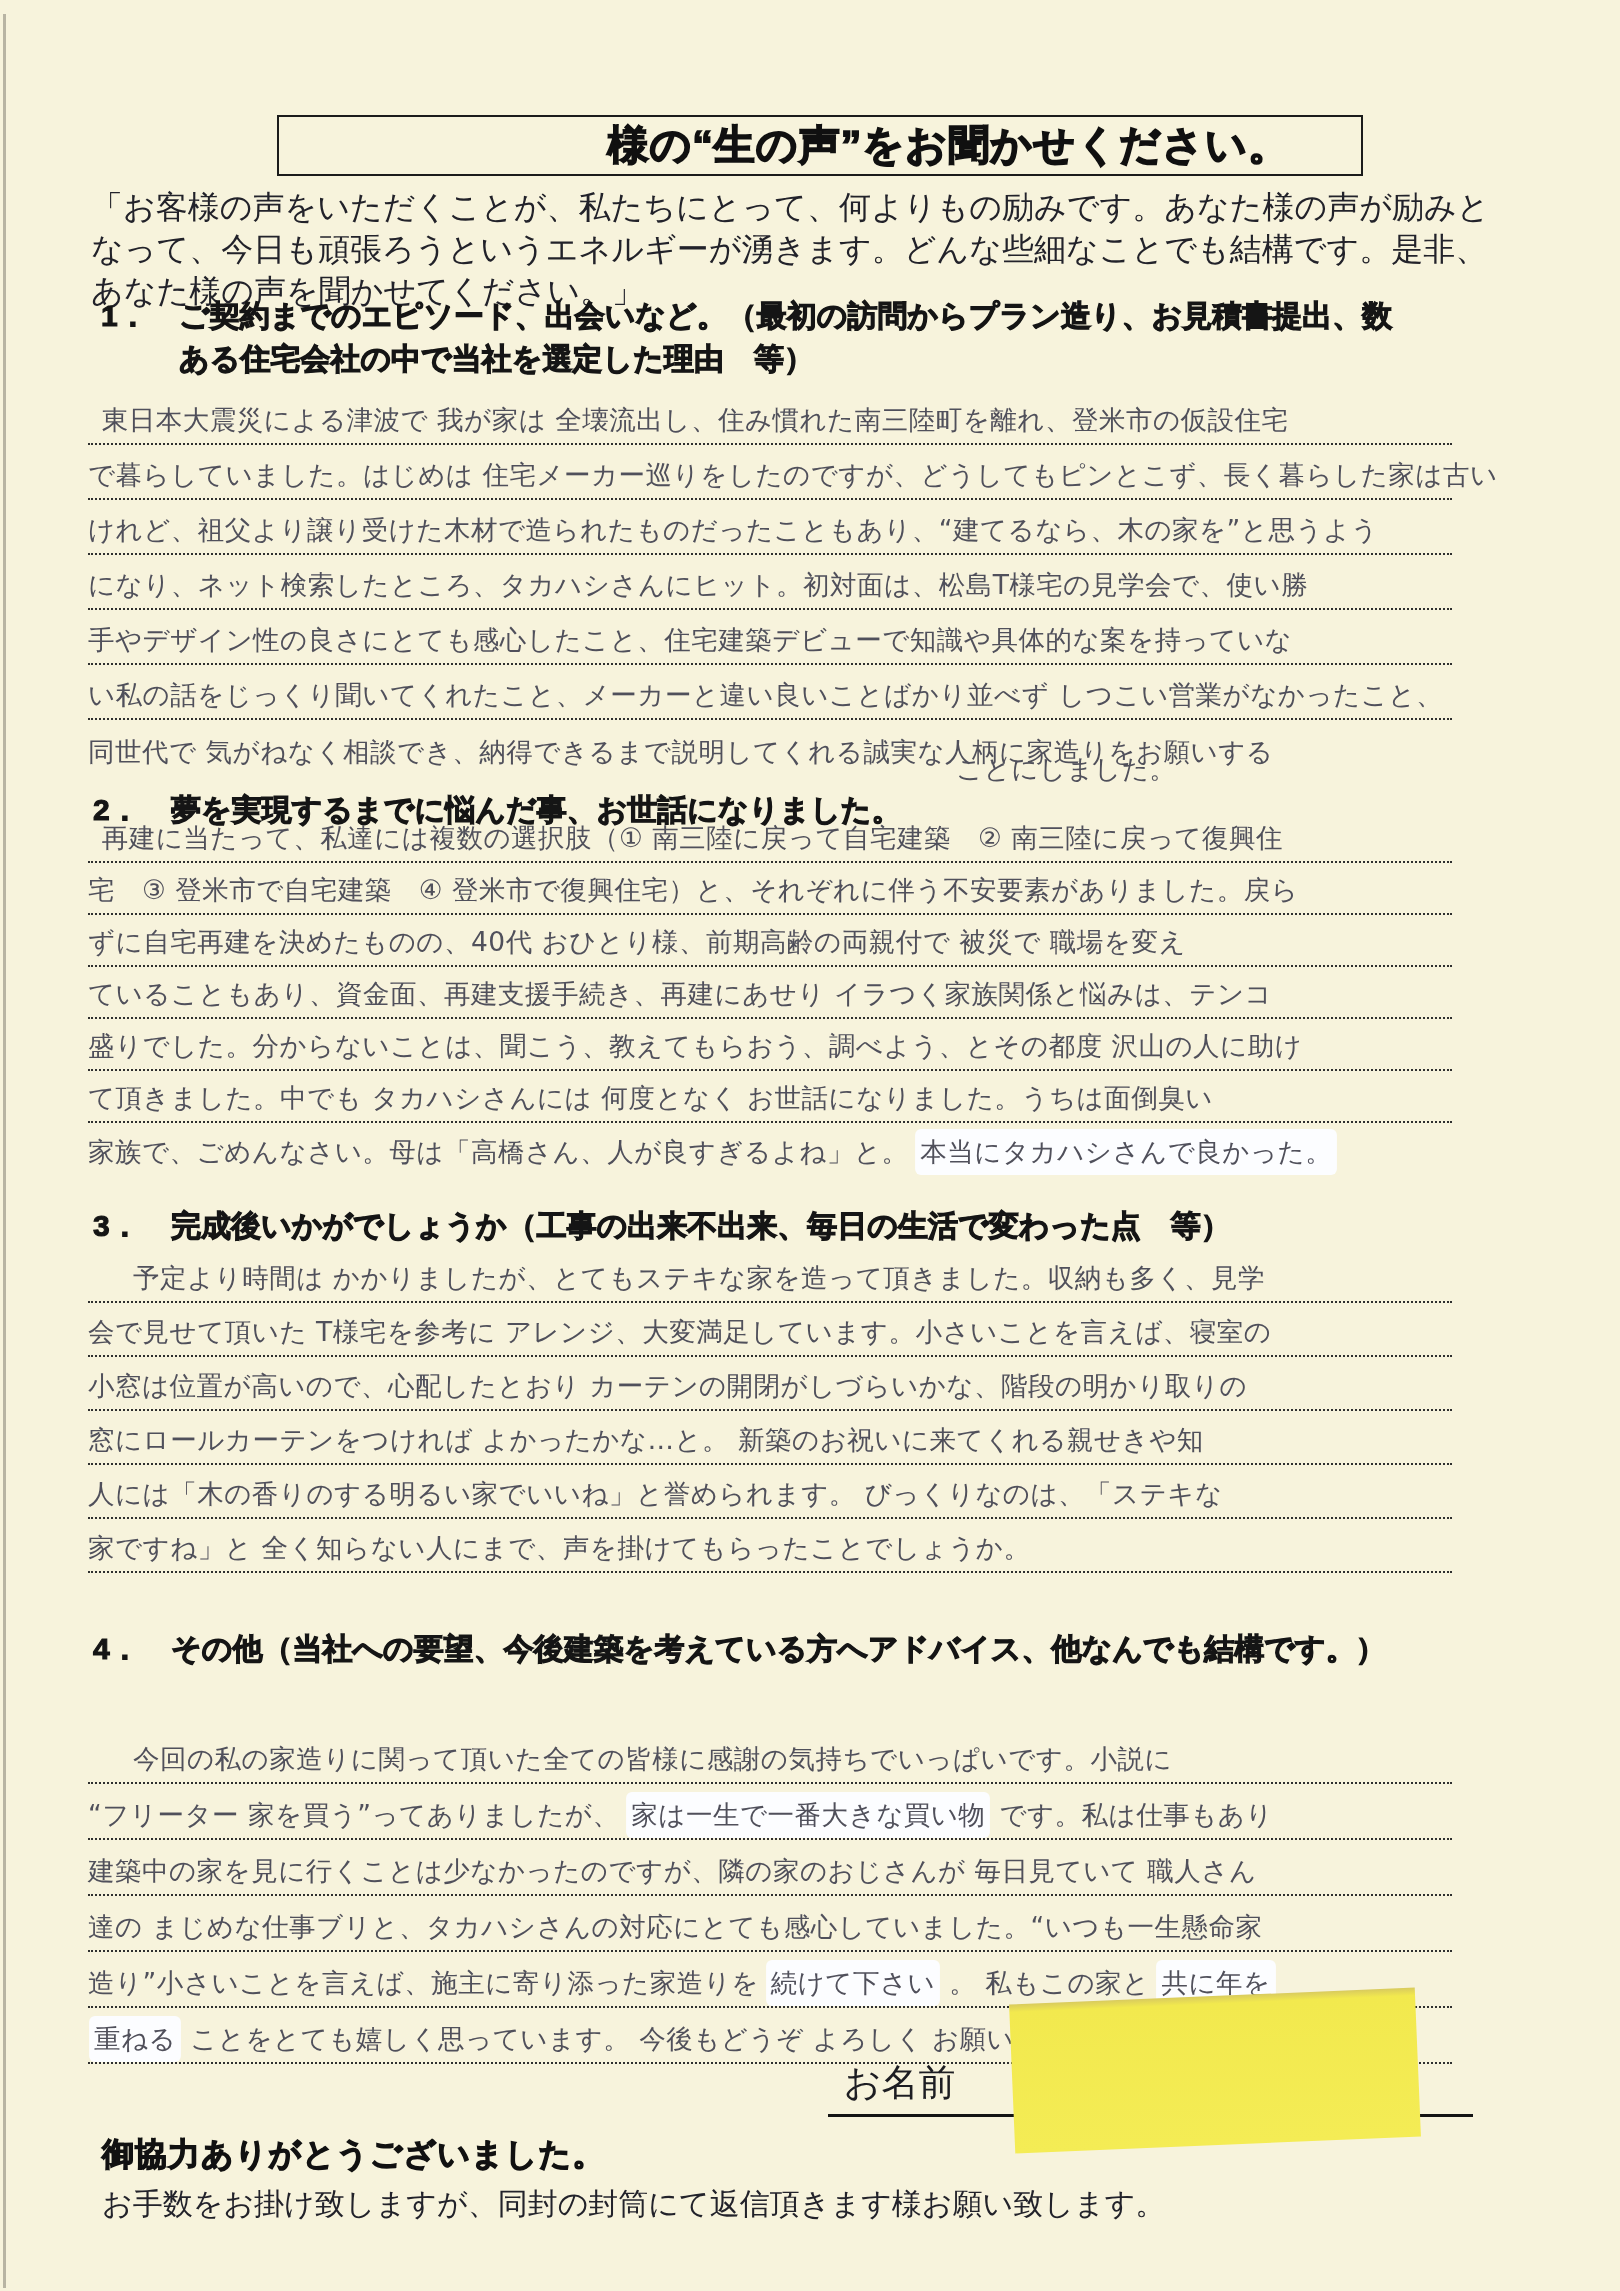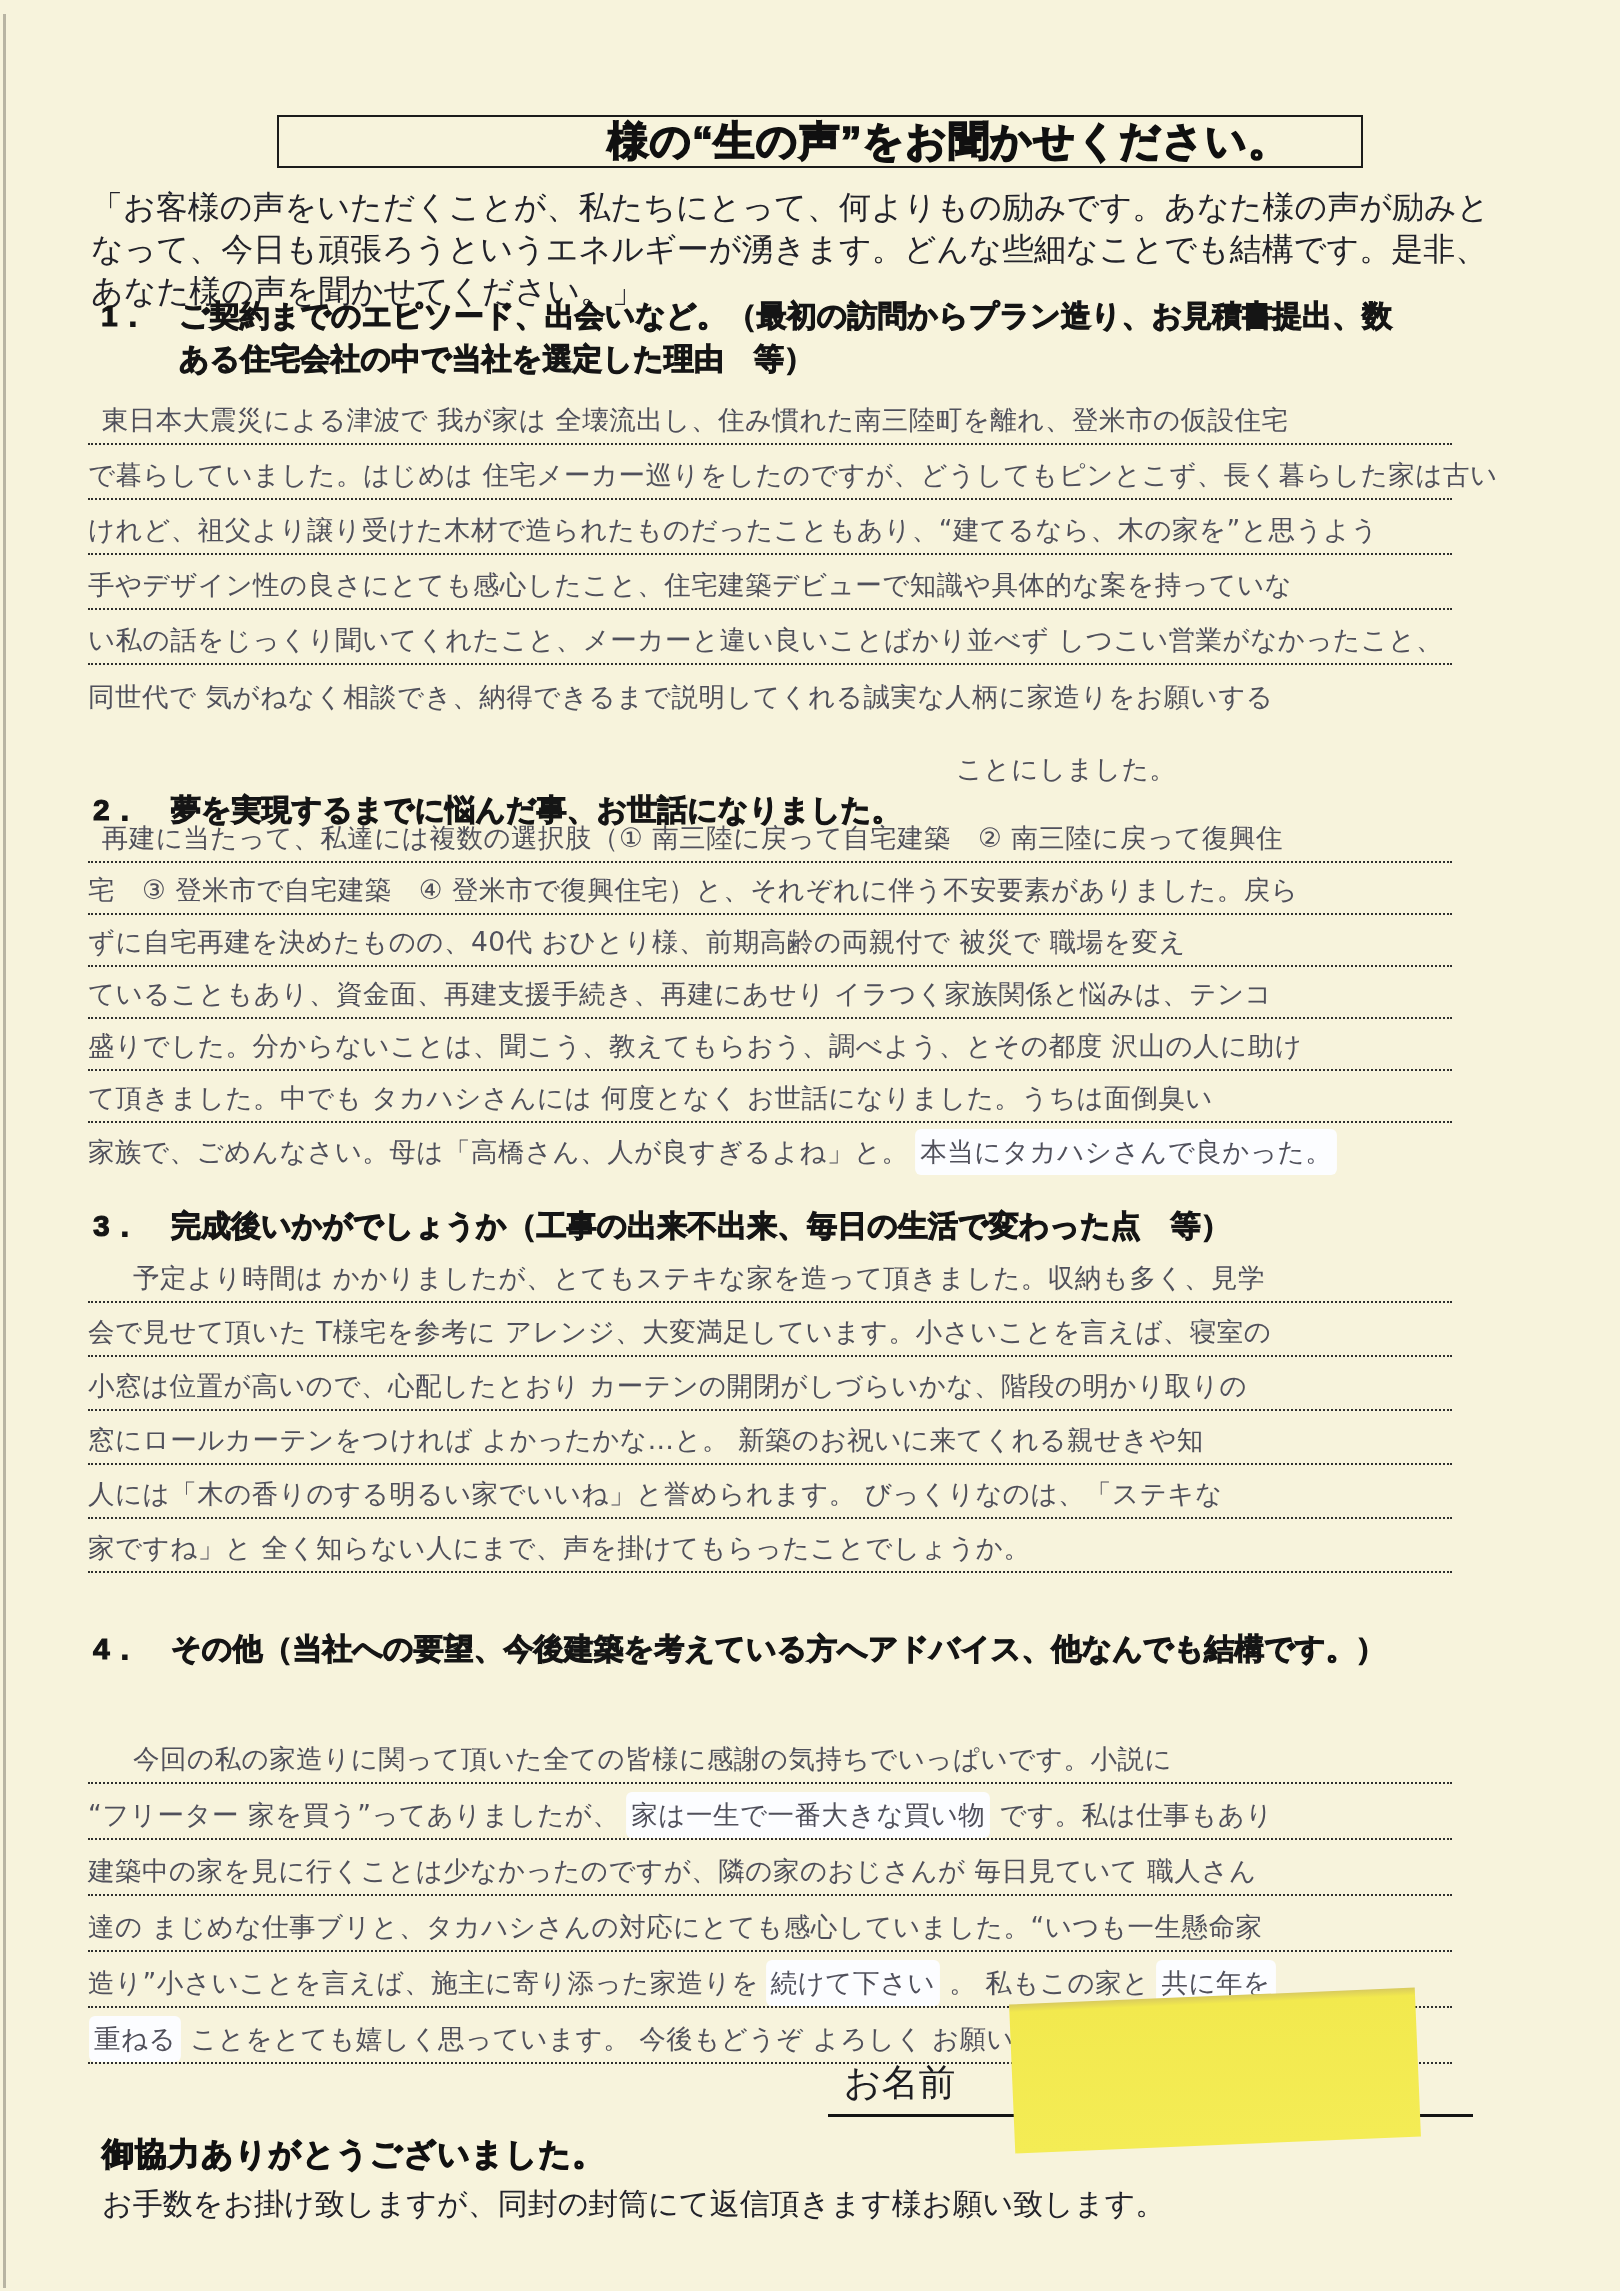--- a/index.html
+++ b/index.html
@@ -4,21 +4,21 @@
 <style>
   html,body{margin:0;padding:0;background:#e8e5d2;}
   .sheet{
     position:relative;width:1620px;height:2292px;background:#f7f3dc;
     overflow:hidden;font-family:"Liberation Sans",sans-serif;
   }
   .abs{position:absolute;}
   .scan-edge{left:2.9px;top:13.7px;width:2.9px;height:2274px;background:#8e8b7d;opacity:.6;}
 
   .title-box{
-    left:277px;top:115px;width:1086px;height:53px;border:2.9px solid #1b1b1b;
+    left:277px;top:115px;width:1086px;height:61px;border:2.9px solid #1b1b1b;
     display:flex;align-items:center;justify-content:flex-end;
     padding-right:71px;box-sizing:border-box;background:#f7f3dc;
   }
   .title-text{
     font-weight:bold;font-size:41px;color:#101010;letter-spacing:1px;
     -webkit-text-stroke:1.6px #101010;
   }
 
   .intro{
     left:91px;top:186px;width:1411px;
@@ -101,20 +101,23 @@
     <div class="hw-line ruled">
         <span class="hw ind-sm">東日本大震災による津波で 我が家は 全壊流出し、住み慣れた南三陸町を離れ、登米市の仮設住宅</span>
       </div>
     <div class="hw-line ruled">
         <span class="hw">で暮らしていました。はじめは 住宅メーカー巡りをしたのですが、どうしてもピンとこず、長く暮らした家は古い</span>
       </div>
     <div class="hw-line ruled">
         <span class="hw">けれど、祖父より譲り受けた木材で造られたものだったこともあり、“建てるなら、木の家を”と思うよう</span>
       </div>
     <div class="hw-line ruled">
+        <span class="hw">になり、ネット検索したところ、タカハシさんにヒット。初対面は、松島T様宅の見学会で、使い勝</span>
+      </div>
+    <div class="hw-line ruled">
         <span class="hw">手やデザイン性の良さにとても感心したこと、住宅建築デビューで知識や具体的な案を持っていな</span>
       </div>
     <div class="hw-line ruled">
         <span class="hw">い私の話をじっくり聞いてくれたこと、メーカーと違い良いことばかり並べず しつこい営業がなかったこと、</span>
       </div>
     <div class="hw-line">
         <span class="hw">同世代で 気がねなく相談でき、納得できるまで説明してくれる誠実な人柄に家造りをお願いする</span>
       </div>
   </div>
   <div class="abs overflow-line">

